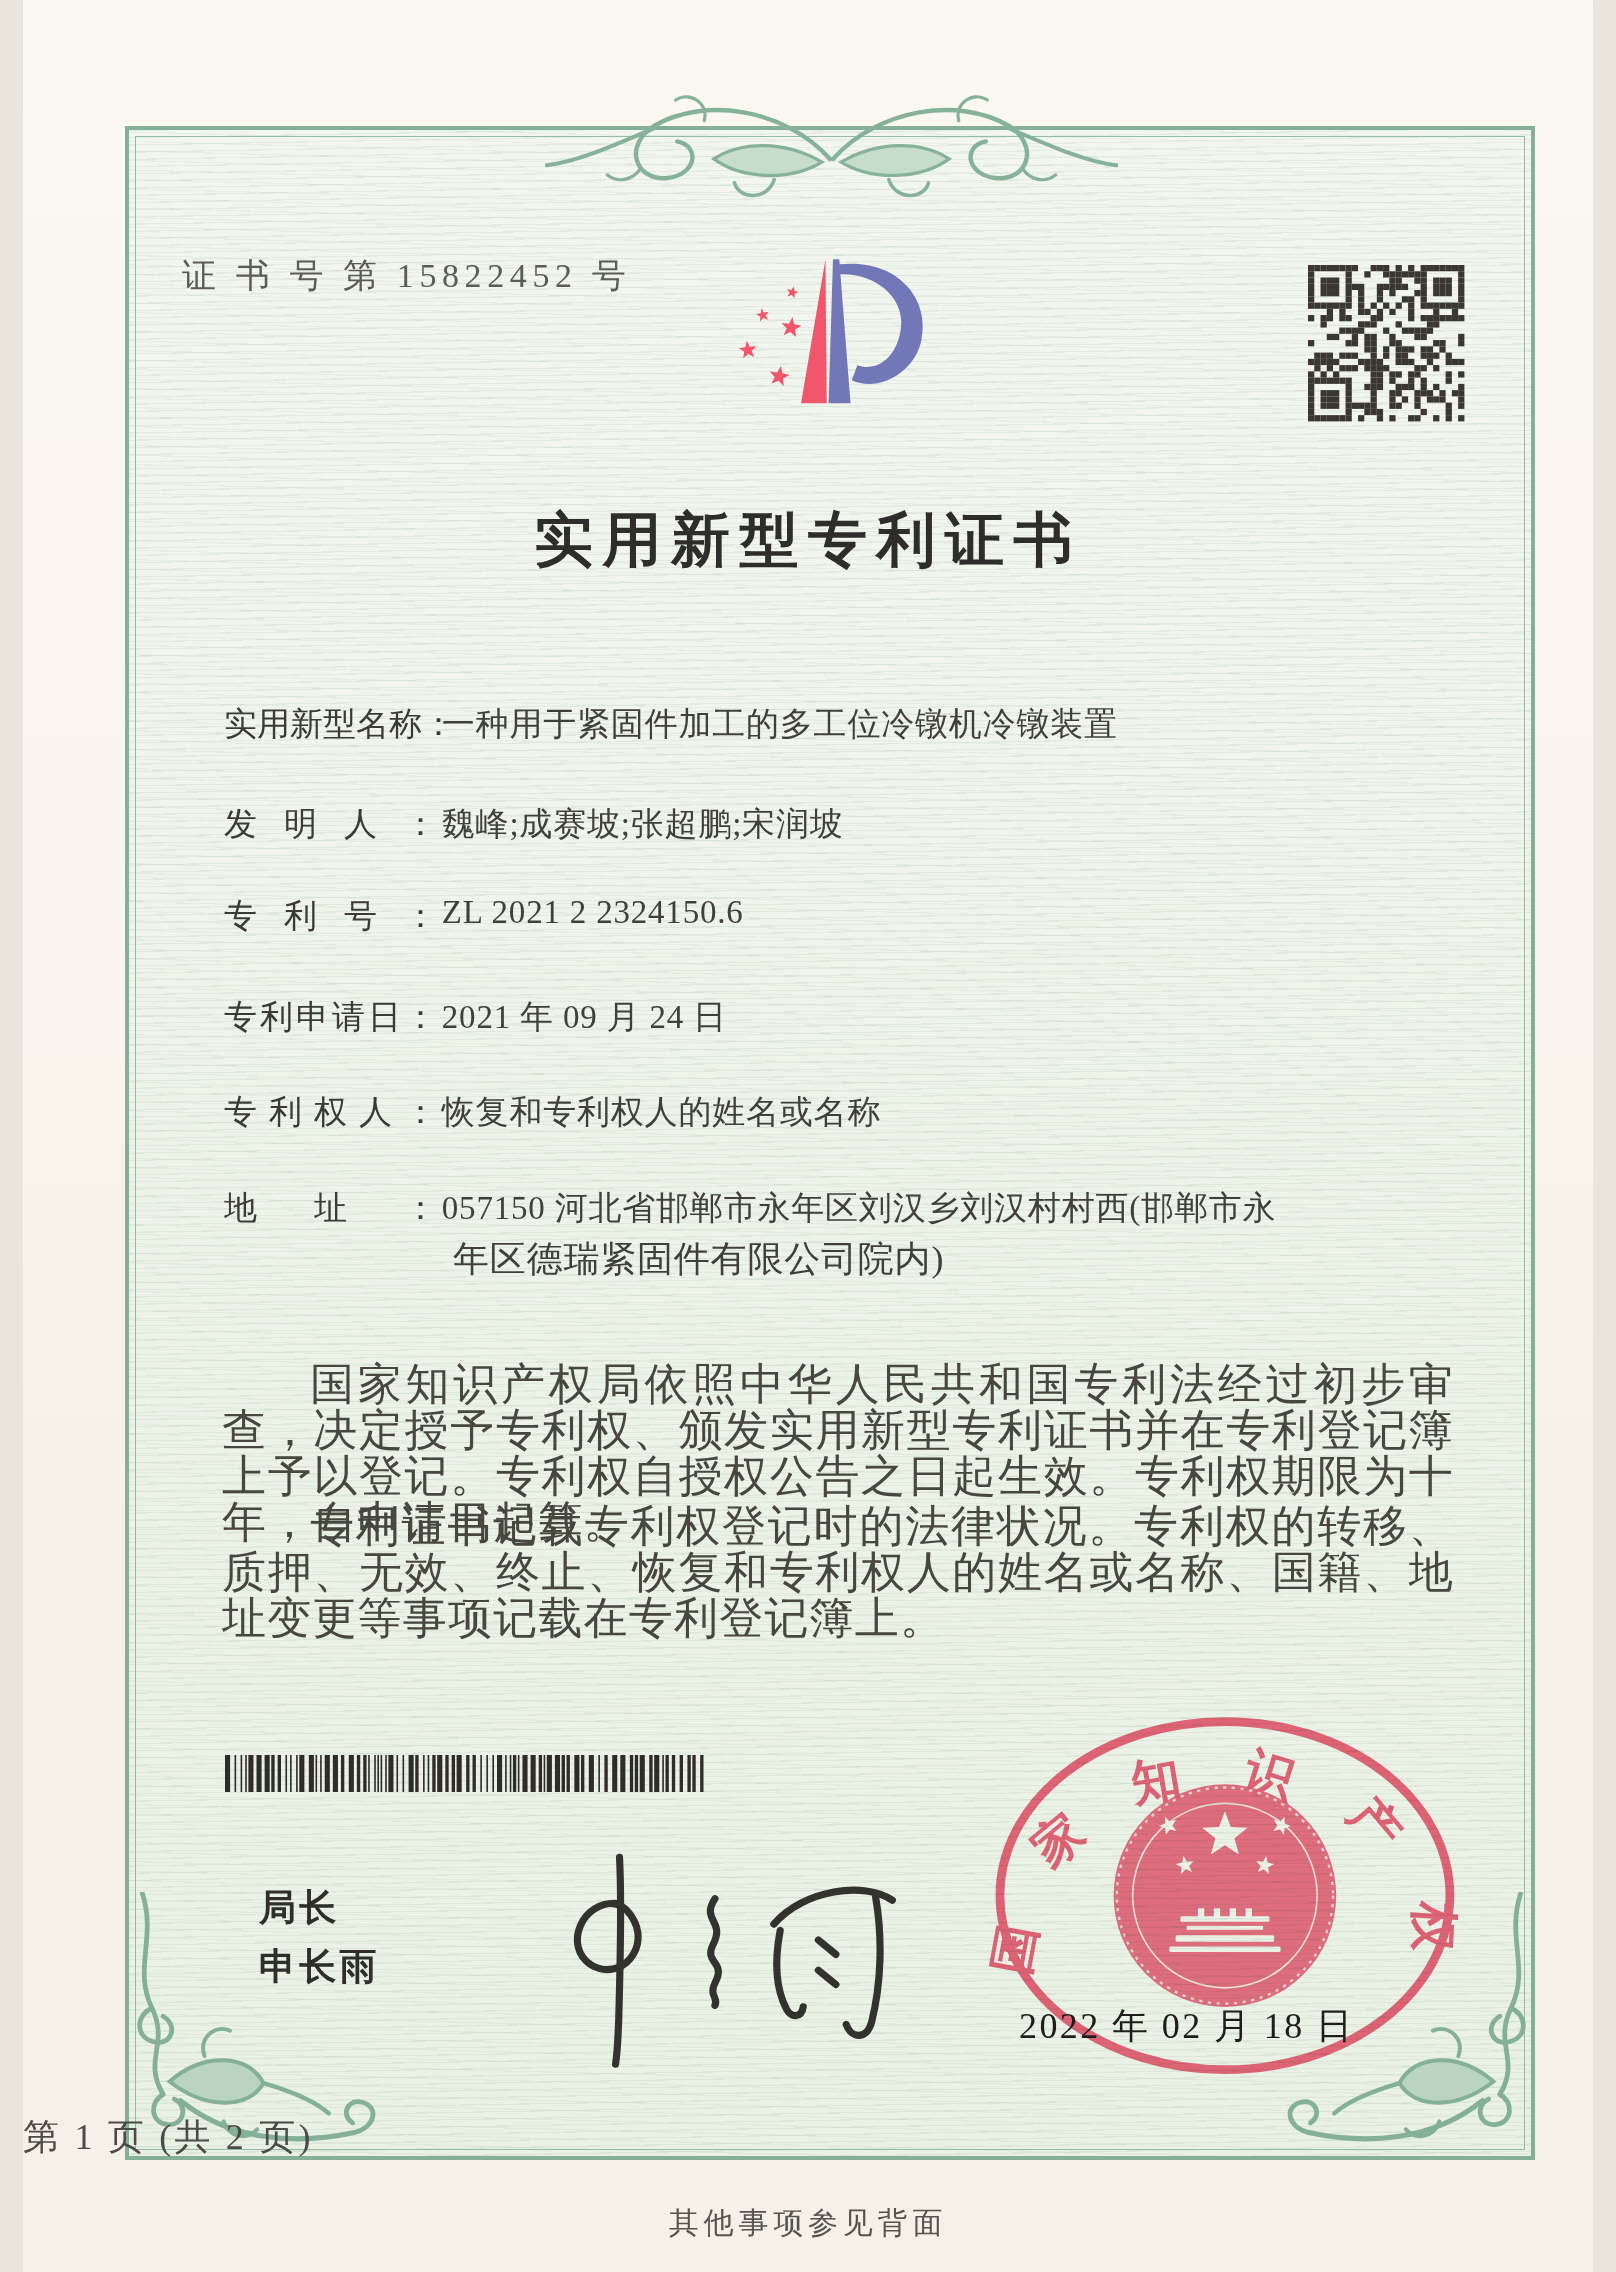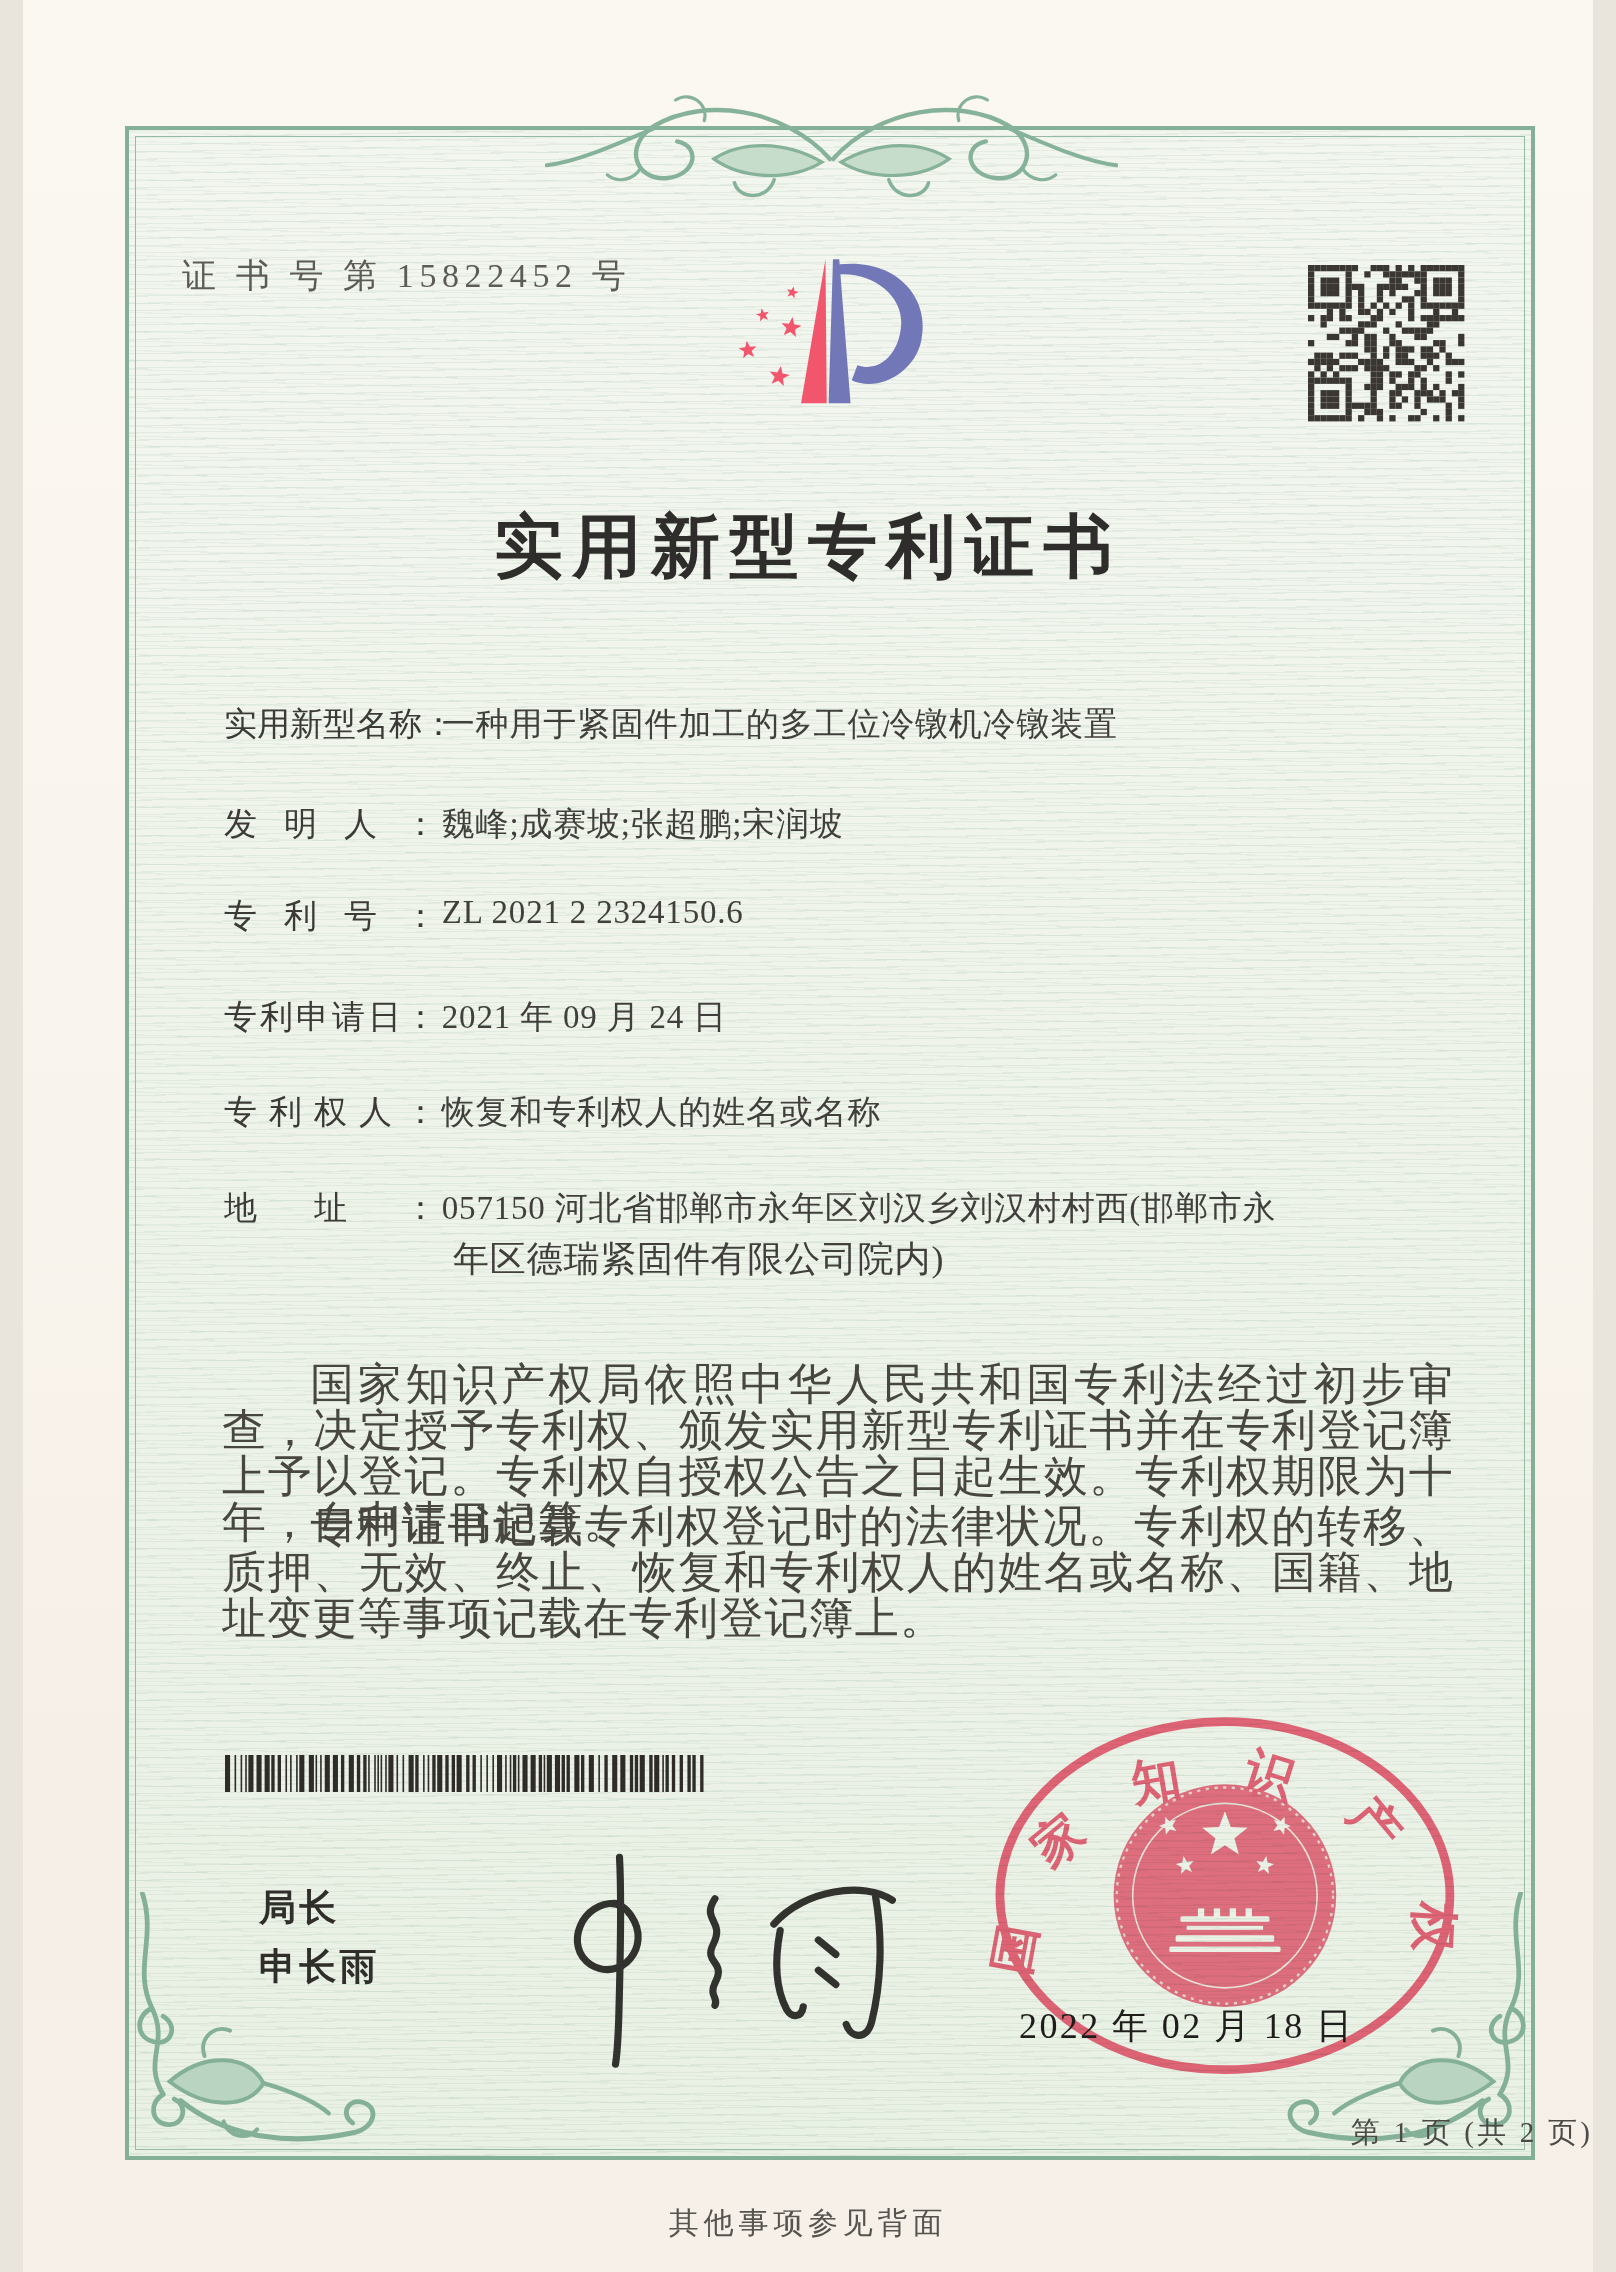--- a/index.html
+++ b/index.html
@@ -30,21 +30,21 @@
   }
   
   .cert-no{
     position:absolute;left:159px;top:253px;
     font-size:34px;letter-spacing:5.6px;color:#5c5b57;
   }
   .logo{position:absolute;left:686px;top:239px;width:263px;height:201px;}
   .qr{position:absolute;left:1283px;top:263px;width:162px;height:162px;}
   .title{
     position:absolute;left:0;top:501px;width:100%;
-    text-align:center;font-size:69px;font-weight:700;color:#2e2d2b;
+    text-align:center;font-size:59px;font-weight:700;color:#2e2d2b;
     letter-spacing:9.5px;white-space:nowrap;
   }
   
   .field{position:absolute;left:201px;width:1241px;font-size:33px;color:#403f3c;white-space:nowrap;}
   .field-label{
     display:inline-block;width:213px;
     text-align:justify;text-align-last:justify;
     vertical-align:top;color:#3b3a37;
   }
   .field-label.nojust{width:auto;text-align-last:auto;letter-spacing:0.8px;}
@@ -61,21 +61,21 @@
   .barcode{position:absolute;left:202px;top:1755px;width:482px;height:37px;}
   .sig-title{position:absolute;left:236px;top:1883px;font-size:37px;letter-spacing:3.2px;color:#2f2e2b;font-family:"Liberation Sans","DejaVu Sans",sans-serif;font-weight:700;}
   .sig-name{position:absolute;left:236px;top:1942px;font-size:37px;letter-spacing:3.2px;color:#2f2e2b;font-family:"Liberation Sans","DejaVu Sans",sans-serif;font-weight:700;}
   .signature{position:absolute;left:439px;top:1827px;width:455px;height:242px;}
   .seal{position:absolute;left:949px;top:1708px;width:509px;height:380px;mix-blend-mode:multiply;}
   .seal-date{
     position:absolute;left:996px;top:2002px;font-size:36px;letter-spacing:2.4px;
     color:#1e1d1b;white-space:nowrap;
   }
   
-  .page-info{position:absolute;left:0;top:2113px;width:100%;text-align:right;font-size:29px;letter-spacing:3.2px;color:#4c4b47;}
+  .page-info{position:absolute;left:0;top:2113px;width:100%;text-align:left;font-size:36px;letter-spacing:3.2px;color:#4c4b47;}
   .back-note{position:absolute;left:0;top:2203px;width:100%;text-align:center;font-size:30px;letter-spacing:4.8px;color:#55544f;}
   
   .orn-top{position:absolute;left:522px;top:73px;width:573px;height:140px;}
   .orn-bl{position:absolute;left:105px;top:1892px;width:263px;height:266px;}
   .orn-br{position:absolute;left:1249px;top:1892px;width:263px;height:266px;transform:scaleX(-1);}
   svg{display:block;}
 </style>
 </head>
 <body>
 

